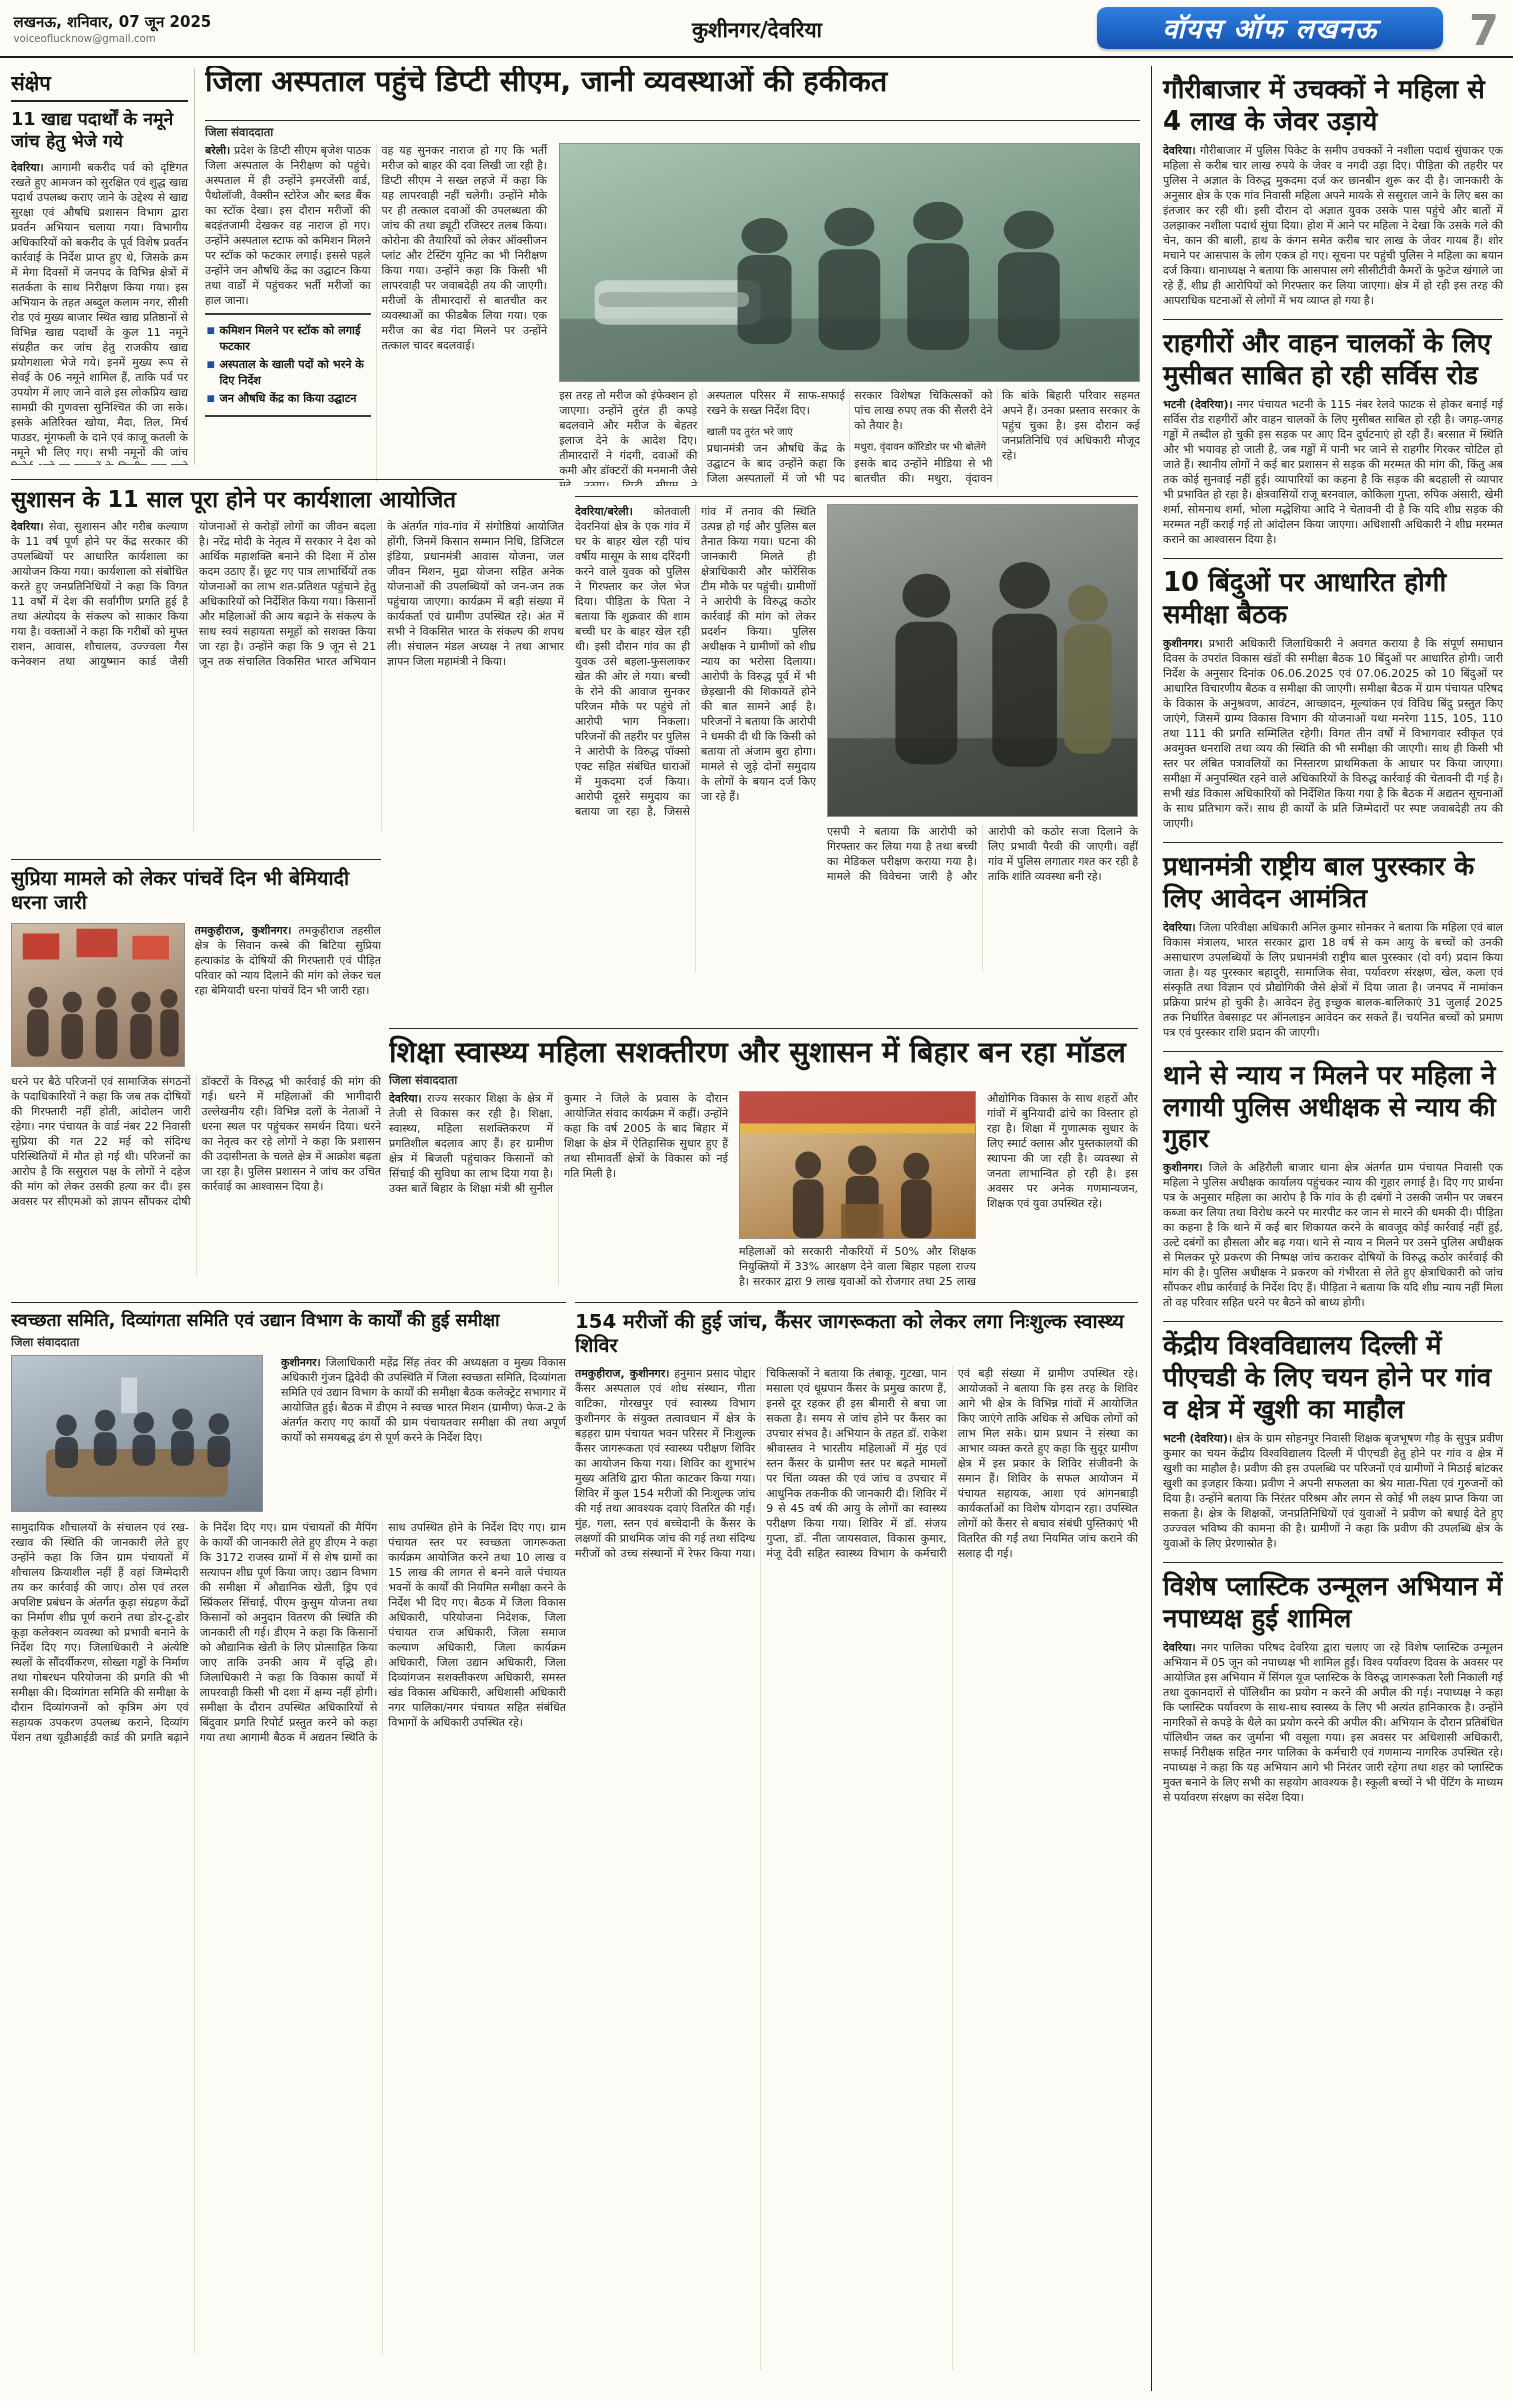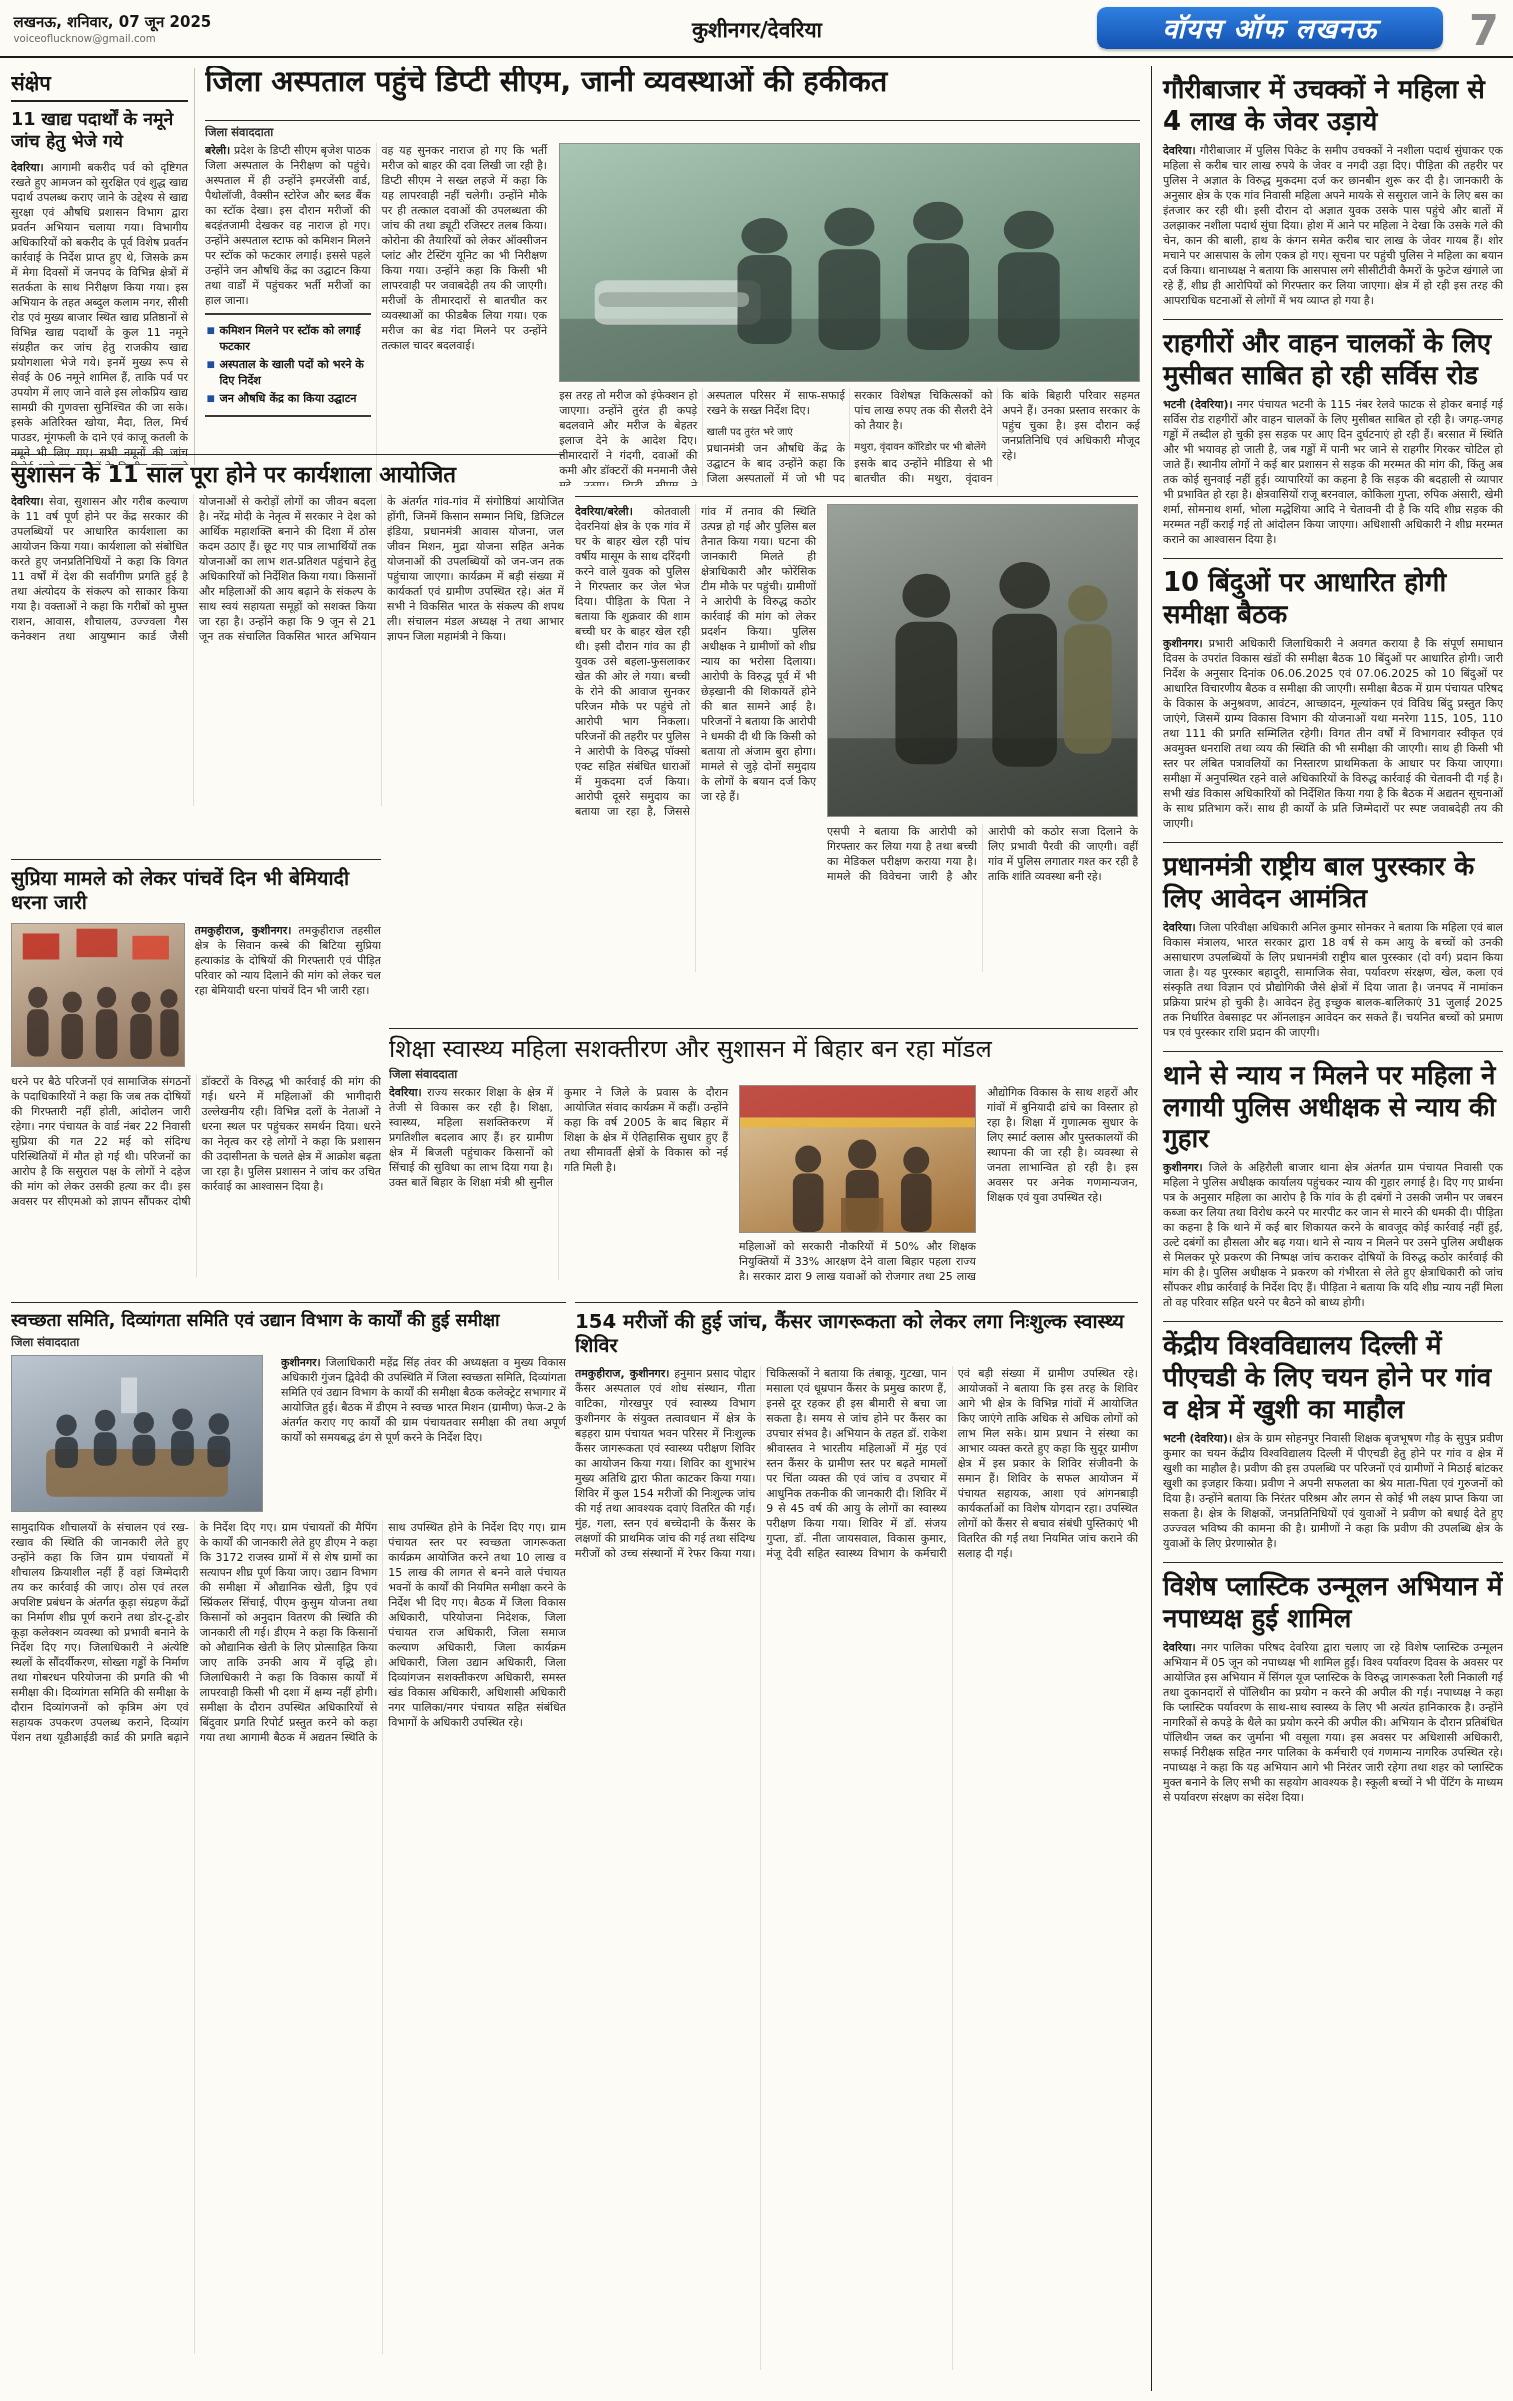--- a/index.html
+++ b/index.html
@@ -53,21 +53,21 @@
   .bullet-ico{color:#1f4f9e;font-size:8.8px;line-height:1.7}
   .subhead{font-size:10px;font-weight:normal;text-align:left;margin:5.4px 0 2.7px;break-inside:avoid}
 
   
   #rail{left:1151px;top:66px;width:352px;height:2325px;border-left:1.4px solid #222;padding-left:11px}
   .rail-art{padding:8.1px 0 11px}
   .rail-art + .rail-art{border-top:1.4px solid #2a2a2a}
   .rh{font-size:26px;font-weight:bold;line-height:1.22;margin-bottom:5.4px}
 
   
-  #sushasan{left:11px;top:454px;width:553px;height:370px}
+  #sushasan{left:11px;top:479px;width:553px;height:370px}
   .sus-h{font-size:22.4px;font-weight:bold;line-height:1.15;margin-bottom:6.8px}
   .sus-body{height:312px}
 
   
   #fivesal{left:575px;top:496px;width:563px;height:522px}
   .fs-h{font-size:25px;font-weight:bold;line-height:1.1;margin-bottom:6.8px}
   .fs-row{display:flex;gap:11px;height:468px}
   .fs-left{width:241px;height:100%}
   .fs-right{flex:1;display:flex;flex-direction:column;gap:6.8px}
   .fs-photo{height:313px;flex:0 0 auto}
@@ -76,21 +76,21 @@
   
   #supriya{left:11px;top:859px;width:370px;height:434px}
   .sup-h{font-size:19.7px;font-weight:bold;line-height:1.25;margin-bottom:6.8px}
   .sup-row{display:flex;gap:9.5px;height:144px;margin-bottom:6.8px}
   .sup-photo{width:174px;flex:0 0 auto}
   .sup-side{flex:1;overflow:hidden}
   .sup-below{height:203px}
 
   
   #shiksha{left:389px;top:1028px;width:749px;height:264px}
-  .shk-h{font-size:24px;font-weight:normal;line-height:1.15}
+  .shk-h{font-size:29px;font-weight:bold;line-height:1.15}
   .shk-row{display:flex;gap:11px;height:195px;margin-top:2.7px}
   .shk-z1{width:339px;height:100%}
   .shk-mid{width:237px;display:flex;flex-direction:column;gap:5.4px}
   .shk-photo{height:148px;flex:0 0 auto}
   .shk-midtxt{flex:1;overflow:hidden}
   .shk-z3{flex:1;height:100%;overflow:hidden}
 
   
   #swachhata{left:11px;top:1302px;width:555px;height:1089px}
   .swa-h{font-size:17.6px;font-weight:bold;line-height:1.25}

